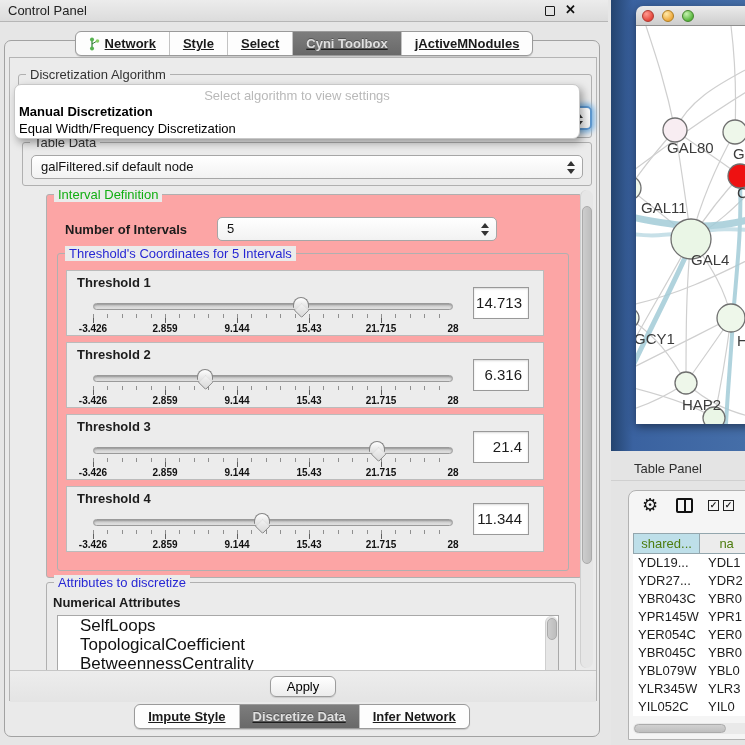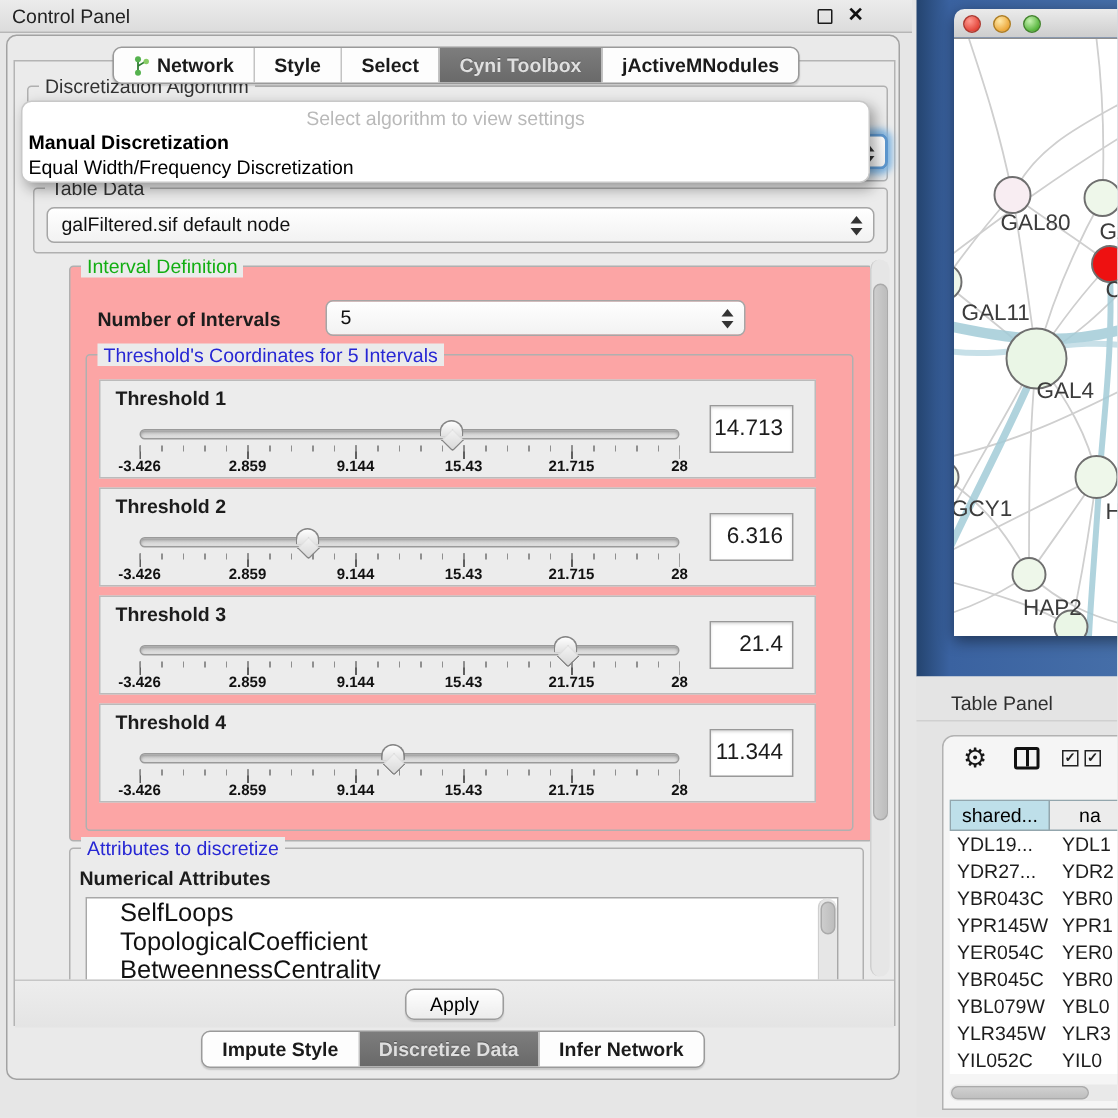--- a/index.html
+++ b/index.html
@@ -10,27 +10,27 @@
   
   .cp{position:absolute;left:0;top:0;width:608px;height:745px;}
   .cp-titlebar{position:absolute;left:0;top:0;width:608px;height:22px;
     background:linear-gradient(#ececec,#dcdcdc);border-bottom:1px solid #b6b6b6;}
   .cp-title{position:absolute;left:8px;top:3px;font-size:13px;color:#222;}
   .float-icon{position:absolute;left:545px;top:6px;width:10px;height:10px;border:1.6px solid #1a1a1a;border-radius:1px;}
   .close-icon{position:absolute;left:565px;top:2px;font-size:13px;font-weight:bold;color:#111;}
 
   .top-tabs{position:absolute;left:0;top:31px;width:608px;display:flex;justify-content:center;z-index:30;}
   .seg{display:inline-flex;border:1px solid #9a9a9a;border-radius:6px;overflow:hidden;
-    background:#fdfdfd;box-shadow:0 1px 1px rgba(0,0,0,.15);}
+    background:#fdfdfd;box-shadow:0 1px 1px rgba(0,0,0,.15);text-decoration:underline;}
   .seg .tab{padding:4px 13px;font-size:13px;font-weight:bold;color:#1a1a1a;border-left:1px solid #c3c3c3;
     display:flex;align-items:center;gap:5px;white-space:nowrap;}
   .seg .tab:first-child{border-left:none;}
   .seg .tab.sel{background:linear-gradient(#7d7d7d,#696969);color:#dfdfdf;text-shadow:0 -1px 0 #555;}
 
-  .cp-outer{position:absolute;left:4px;top:23px;width:596px;height:697px;border:1px solid #a2a2a2;
+  .cp-outer{position:absolute;left:4px;top:40px;width:596px;height:697px;border:1px solid #a2a2a2;
     border-radius:7px;background:#eaeaea;}
   .cp-inner{position:absolute;left:4px;top:16px;width:588px;height:644px;border:1px solid #b4b4b4;background:#ebebeb;}
 
   .group{position:absolute;border:1px solid #b0b0b0;border-radius:3px;}
   .group-title{position:absolute;left:7px;top:-8px;background:#ebebeb;padding:0 4px;font-size:13px;}
 
   
   .popup{position:absolute;left:4px;top:26px;width:566px;height:55px;background:#fff;border:1px solid #c8c8c8;
     border-radius:7px;box-shadow:3px 4px 9px rgba(0,0,0,.35);z-index:40;padding-top:3px;}
   .popup .ph{color:#b9b9b9;text-align:center;font-size:13px;}
@@ -99,21 +99,21 @@
   .tp-title{position:absolute;left:23px;top:8px;font-size:13px;color:#2e2e2e;}
   .tp-panel{position:absolute;left:17px;top:39px;width:125px;height:250px;background:#f5f5f5;
     border:1px solid #b2b2b2;border-radius:8px 0 0 0;}
   .gear-icon{position:absolute;left:13px;top:3px;font-size:18px;color:#161616;}
   .split-icon{position:absolute;left:47px;top:7px;width:17px;height:15px;border:2px solid #111;border-radius:2px;}
   .split-icon::after{content:"";position:absolute;left:5.5px;top:0;width:2px;height:11px;background:#111;}
   .cb-icon{position:absolute;top:9px;width:11px;height:11px;border:1.6px solid #222;font-size:9px;line-height:9px;
     text-align:center;color:#222;font-weight:bold;}
   .ttable{position:absolute;left:4px;top:42px;width:121px;overflow:hidden;height:185px;}
   .thead{display:flex;height:21px;}
-  .th{border:1px solid #93a6ad;font-size:13px;text-align:center;line-height:19px;color:#000000;}
+  .th{border:1px solid #93a6ad;font-size:13px;text-align:center;line-height:19px;color:#4d7c0f;}
   .th.c1{width:75px;background:#bedfe9;}
   .th.c2{width:60px;background:#ececec;border-left:none;}
   .trow{display:flex;height:18px;font-size:13px;line-height:18px;color:#1d1d1d;background:#fff;}
   .tc1{width:75px;padding-left:5px;white-space:nowrap;}
   .tc2{width:60px;padding-left:8px;white-space:nowrap;}
   .hsb{position:absolute;left:4px;top:232px;width:117px;height:11px;background:#e9e9e9;border-radius:6px;}
   .hsb .thumbbar{position:absolute;left:1px;top:1px;width:92px;height:9px;border-radius:5px;
     background:linear-gradient(#d0d0d0,#bfbfbf);border:1px solid #ababab;}
 
   .net-icon{display:inline-block;}

